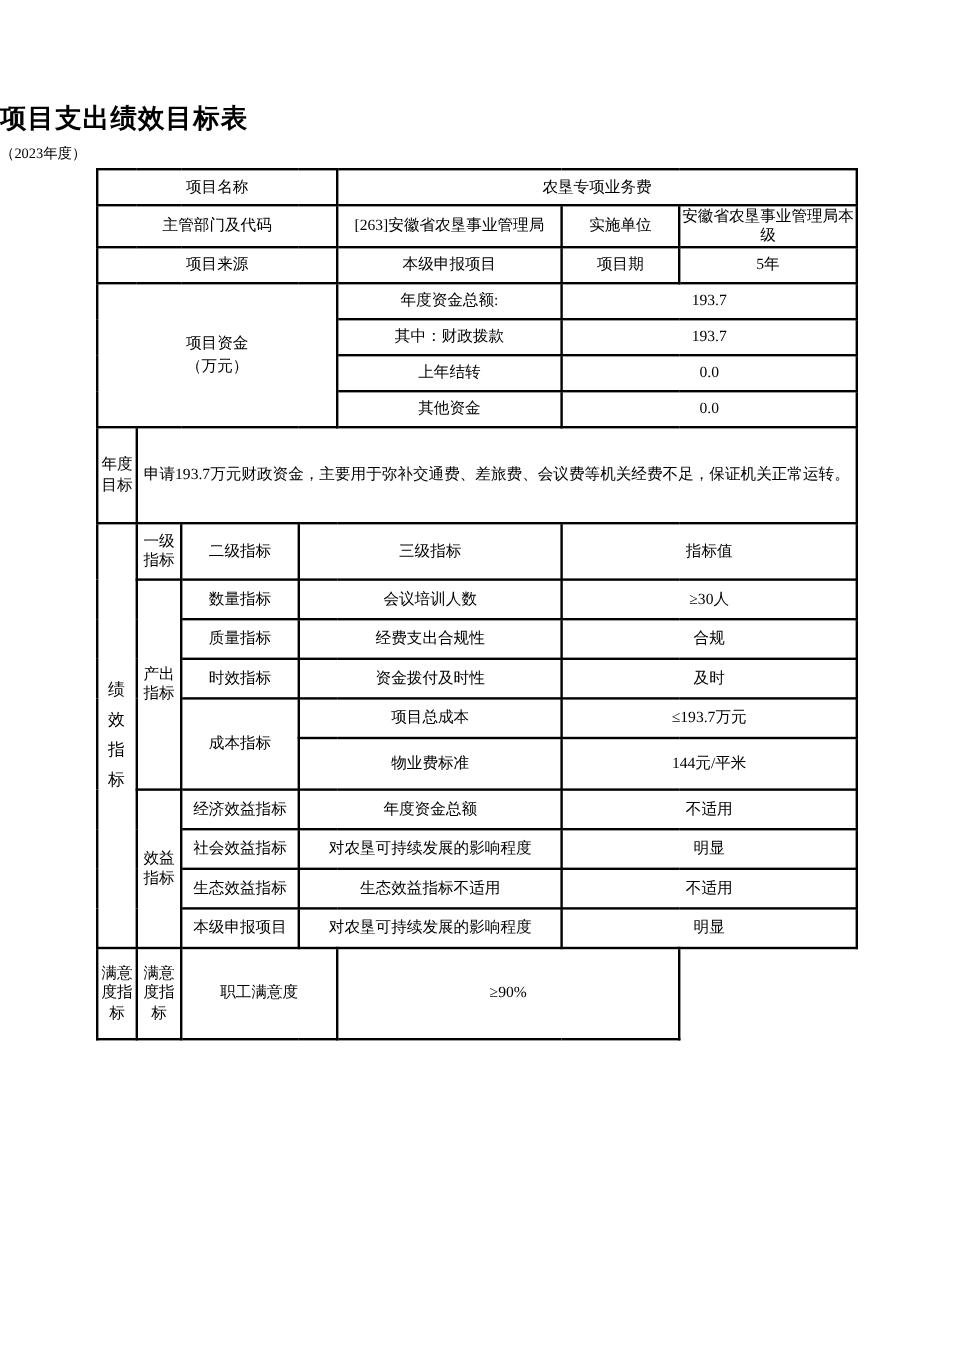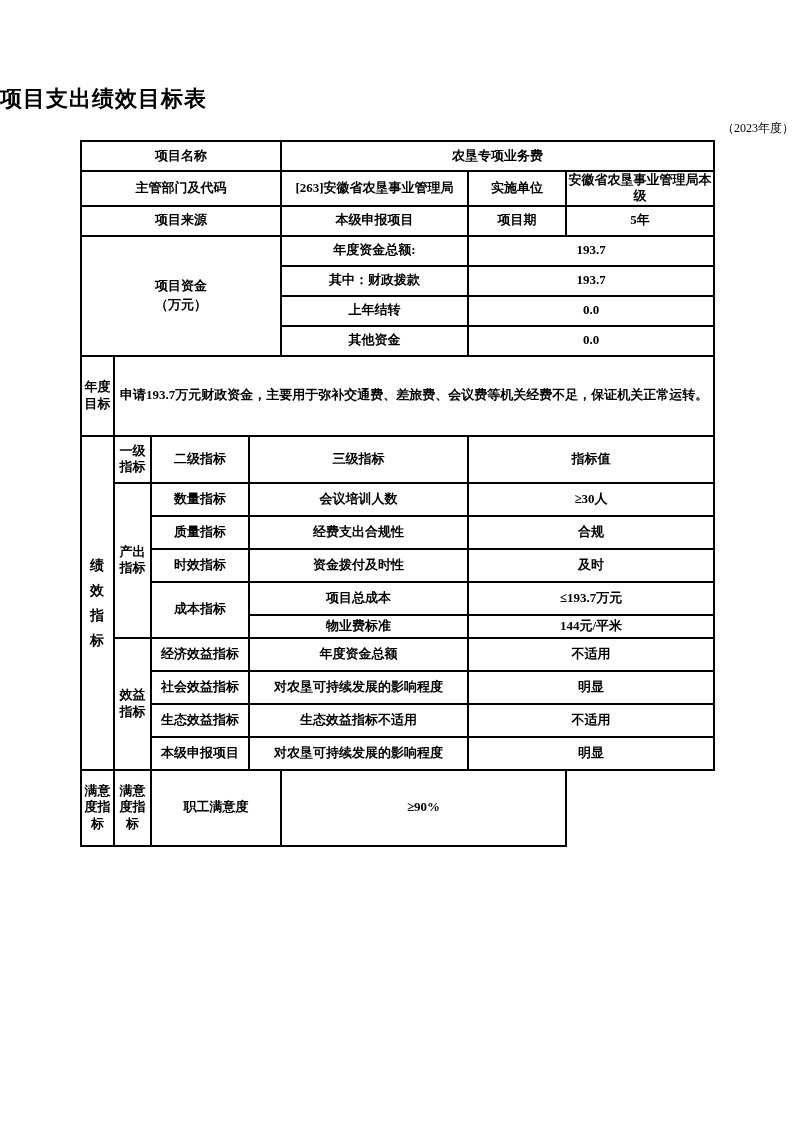--- a/index.html
+++ b/index.html
@@ -14,39 +14,38 @@
     position: absolute;
     top: 84px; left: 0; width: 794px;
     text-align: left;
     font-size: 22px;
     font-weight: bold;
     letter-spacing: 1px;
   }
   .doc-subtitle {
     position: absolute;
     top: 120px; left: 0; width: 794px;
-    text-align: right;
+    text-align: left;
     font-size: 12px;
   }
   table.main {
     position: absolute;
     top: 140px; left: 80px;
     width: 633px;
     border-collapse: collapse;
     table-layout: fixed;
   }
   table.main td {
     border: 2px solid #000000;
     font-size: 13px;
     text-align: center;
     vertical-align: middle;
     padding: 0;
     overflow: hidden;
     line-height: 1.25;
-    font-weight: bold;
   }
   td.lbl { font-size: 13px; }
   td.left { text-align: left; padding-left: 7px; }
   td.indent { padding-left: 28px; }
   td.num { text-align: right; padding-right: 8px; font-size: 12px; }
   td.goal-text { text-align: left; padding-left: 7px; padding-right: 4px; font-size: 12.5px; }
   td.l3 { text-align: left; padding-left: 3px; }
   td.val { font-size: 12.5px; }
   td.wrapcell { padding: 0 2px; }
   .vtext {
@@ -146,21 +145,21 @@
   <tr style="height:33px">
     <td>时效指标</td>
     <td colspan="2" class="l3">资金拨付及时性</td>
     <td colspan="2" class="val">及时</td>
   </tr>
   <tr style="height:33px">
     <td rowspan="2">成本指标</td>
     <td colspan="2" class="l3">项目总成本</td>
     <td colspan="2" class="val">≤193.7万元</td>
   </tr>
-  <tr style="height:23px">
+  <tr style="height:43px">
     <td colspan="2" class="l3">物业费标准</td>
     <td colspan="2" class="val">144元/平米</td>
   </tr>
 
   <tr style="height:33px">
     <td rowspan="4" class="wrapcell">效益指标</td>
     <td>经济效益指标</td>
     <td colspan="2" class="l3">年度资金总额</td>
     <td colspan="2" class="val">不适用</td>
   </tr>

